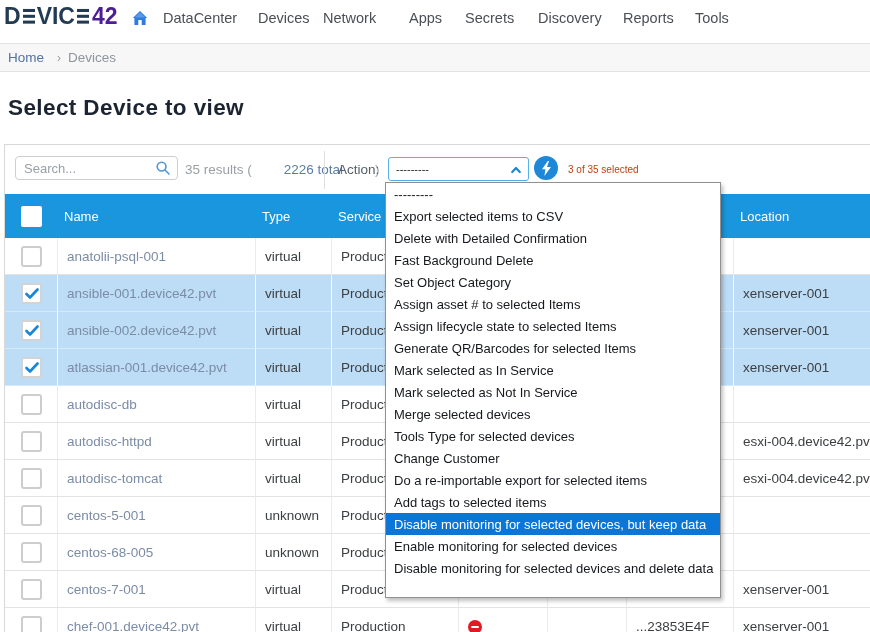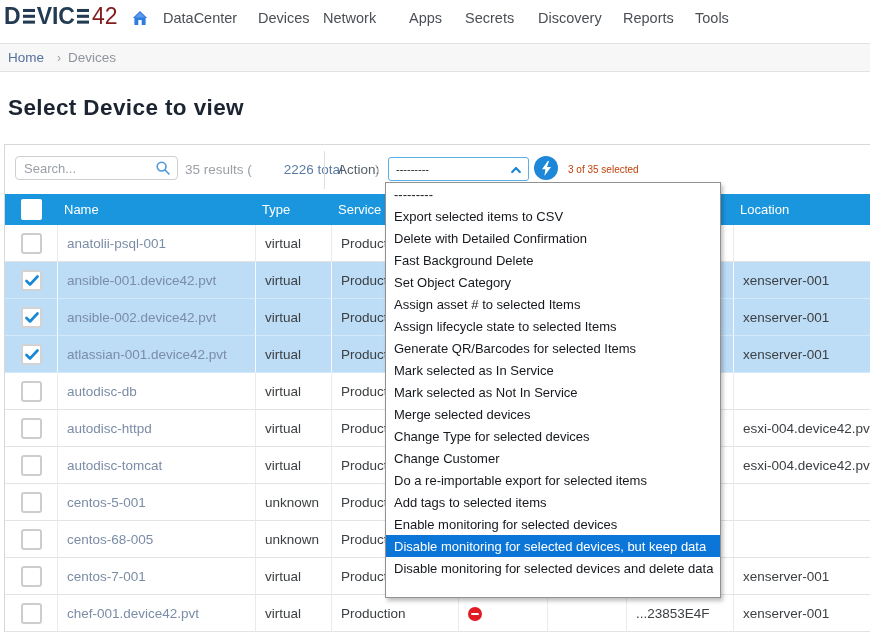--- a/index.html
+++ b/index.html
@@ -4,21 +4,21 @@
 <style>
   * { margin:0; padding:0; box-sizing:border-box; }
   html,body { width:870px; height:632px; overflow:hidden; background:#fff;
               font-family:"Liberation Sans", sans-serif; }
 
   
   .topnav { position:relative; height:43px; display:flex; align-items:center; background:#fff; }
   .logo { position:absolute; left:4px; top:7px; display:flex; align-items:center; height:18px; }
   .logo .ltxt { font-size:23px; font-weight:bold; color:#233b52; letter-spacing:0; line-height:17px; }
   .logo .lbars { width:12px; height:16.5px; margin:0 2px; }
-  .logo .laccent { font-size:23px; font-weight:normal; color:#7f1d1d; letter-spacing:0; line-height:17px; margin-left:1px;text-align:center; }
+  .logo .laccent { font-size:23px; font-weight:bold; color:#4c1d95; letter-spacing:0; line-height:17px; margin-left:1px;text-align:center; }
   .home-btn { position:absolute; left:132px; top:9.5px; width:17px; height:17px; display:flex; }
   .navitem { position:absolute; top:10px; font-size:14.5px; line-height:16px; color:#4a4f55; cursor:pointer; }
   .navitem:nth-of-type(1){left:163px} .navitem:nth-of-type(2){left:258px}
   .navitem:nth-of-type(3){left:323px} .navitem:nth-of-type(4){left:409px}
   .navitem:nth-of-type(5){left:465px} .navitem:nth-of-type(6){left:538px}
   .navitem:nth-of-type(7){left:623px} .navitem:nth-of-type(8){left:695px}
 
   
   .breadcrumb { height:29px; background:#f7f7f8; border-top:1px solid #e3e3e3;
                 border-bottom:1px solid #e3e3e3; display:flex; align-items:center;
@@ -52,21 +52,21 @@
                    font-size:11px; color:#222; cursor:pointer; }
   .action-select .chev { position:absolute; right:7px; top:7px; }
   .bolt-btn { position:absolute; left:529px; top:11.5px; width:24px; height:24px; border-radius:50%;
               background:#1d87d8; border:none; display:flex; align-items:center; justify-content:center;
               cursor:pointer; }
   .sel-status { position:absolute; left:563px; top:0; height:49.5px; display:flex; align-items:center;
                 font-size:10px; color:#c2410c; }
 
   
   table.devices { border-collapse:separate; border-spacing:0; table-layout:fixed; width:900px; }
-  th { height:31px; background:#1a96de; color:#fff; font-size:13px; font-weight:normal;
+  th { height:44px; background:#1a96de; color:#fff; font-size:13px; font-weight:normal;
        text-align:left; padding-left:6px; }
   th.cb-col { padding:0; text-align:center; }
   td { height:37px; border-bottom:1px solid #e3e3e3; border-right:1px solid #ebebeb;
        padding-left:9px; font-size:13.5px; color:#3c4043; background:#fff;
        white-space:nowrap; overflow:hidden; }
   td.cb-cell { padding:0; text-align:center; }
   td:last-child { border-right:none; }
   td.name-cell { font-size:13.5px; color:#7b8ca6; }
   td.uuid-cell { }
   tr.sel td { background:#bddcf6; border-right-color:rgba(255,255,255,0.85); border-bottom-color:#d4e9fa; }
@@ -314,20 +314,20 @@
     <div class="dd-item">Export selected items to CSV</div>
     <div class="dd-item">Delete with Detailed Confirmation</div>
     <div class="dd-item">Fast Background Delete</div>
     <div class="dd-item">Set Object Category</div>
     <div class="dd-item">Assign asset # to selected Items</div>
     <div class="dd-item">Assign lifecycle state to selected Items</div>
     <div class="dd-item">Generate QR/Barcodes for selected Items</div>
     <div class="dd-item">Mark selected as In Service</div>
     <div class="dd-item">Mark selected as Not In Service</div>
     <div class="dd-item">Merge selected devices</div>
-    <div class="dd-item">Change Type for selected devices</div>
+    <div class="dd-item">Tools Type for selected devices</div>
     <div class="dd-item">Change Customer</div>
     <div class="dd-item">Do a re-importable export for selected items</div>
     <div class="dd-item">Add tags to selected items</div>
+    <div class="dd-item hl">Disable monitoring for selected devices, but keep data</div>
     <div class="dd-item">Enable monitoring for selected devices</div>
-    <div class="dd-item hl">Disable monitoring for selected devices, but keep data</div>
     <div class="dd-item">Disable monitoring for selected devices and delete data</div>
   </div>
 
 </body></html>

